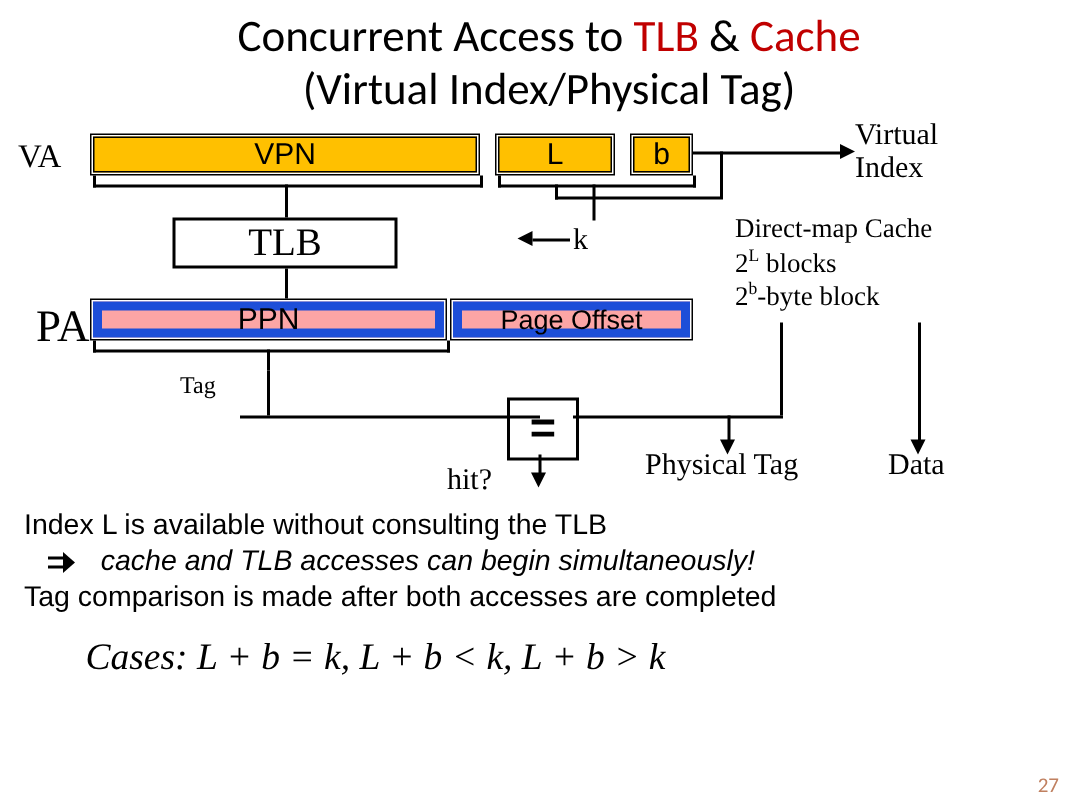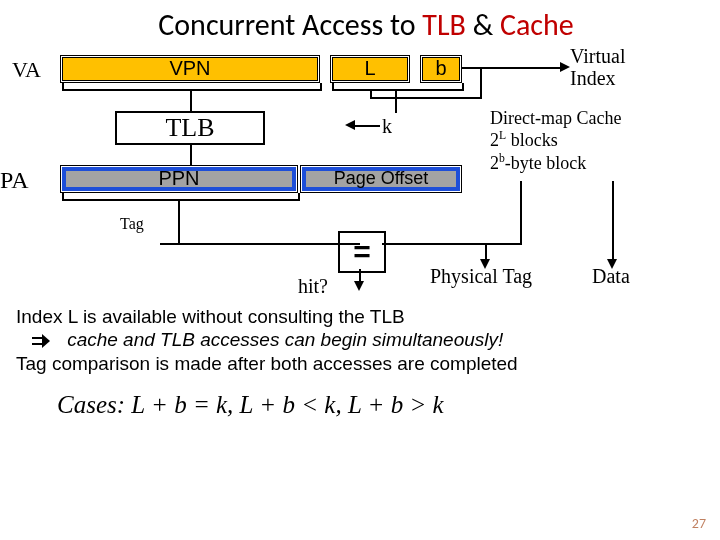--- a/index.html
+++ b/index.html
@@ -30,21 +30,21 @@
   .box {
     position: absolute;
     box-sizing: border-box;
     text-align: center;
     font-size: 20px;
     display: flex;
     align-items: center;
     justify-content: center;
   }
   .ob { background: #ffc000; border: 1px solid #000; }
-  .bb { background: #a3a3a3; border: 4px solid #1d4ed8; }
+  .bb { background: #fca5a5; border: 6px solid #1d4ed8; }
   .lbl {
     position: absolute;
     font-size: 20px;
   }
   .serif { font-family: Georgia, 'Times New Roman', serif; }
   .bracket-u {
     position: absolute;
     border: 2px solid #000;
     border-top: none;
     height: 6px;
@@ -116,20 +116,21 @@
     color:#c08060;
     font-family: Calibri, sans-serif;
   }
   sup { font-size: 0.65em; vertical-align: super; line-height:0; }
 </style>
 </head>
 <body>
 
 <div class="title">
   <span>Concurrent Access to </span><span class="red">TLB</span><span> &amp; </span><span class="red">Cache</span><br>
+  <span>(Virtual Index/Physical Tag)</span>
 </div>
 
 <div class="canvas">
 
   <div class="lbl serif" style="left:12px; top:14px; font-size:22px;">VA</div>
 
   <div class="box ob" style="left:60px; top:12px; width:260px; height:28px; background:#fff; border:1px solid #000;"></div>
   <div class="box ob" style="left:62px; top:14px; width:256px; height:24px;">VPN</div>
 
   <div class="box ob" style="left:330px; top:12px; width:80px; height:28px; background:#fff; border:1px solid #000;"></div>
@@ -160,21 +161,21 @@
   <div class="hline" style="left:355px; top:82px; width:25px;"></div>
   <div class="arrow-l" style="left:345px; top:77px;"></div>
   <div class="vline" style="left:395px; top:46px; height:24px;"></div>
 
   <div class="lbl serif" style="left:490px; top:64px; font-size:18px; line-height:1.25;">
     <span>Direct-map Cache</span><br>
     <span>2</span><sup>L</sup><span> blocks</span><br>
     <span>2</span><sup>b</sup><span>-byte block</span>
   </div>
 
-  <div class="lbl serif" style="left:0; top:124px; font-size:24px;">PA</div>
+  <div class="lbl serif" style="left:24px; top:124px; font-size:30px;">PA</div>
 
   <div class="box bb" style="left:60px; top:122px; width:238px; height:28px; background:#fff; border:1px solid #000;"></div>
   <div class="box bb" style="left:62px; top:124px; width:234px; height:24px;">PPN</div>
 
   <div class="box bb" style="left:300px; top:122px; width:162px; height:28px; background:#fff; border:1px solid #000;"></div>
   <div class="box bb" style="left:302px; top:124px; width:158px; height:24px; font-size:18px;">Page Offset</div>
 
   <div class="bracket-u" style="left:62px; top:150px; width:234px;"></div>
 
   <div class="vline" style="left:190px; top:102px; height:20px;"></div>

